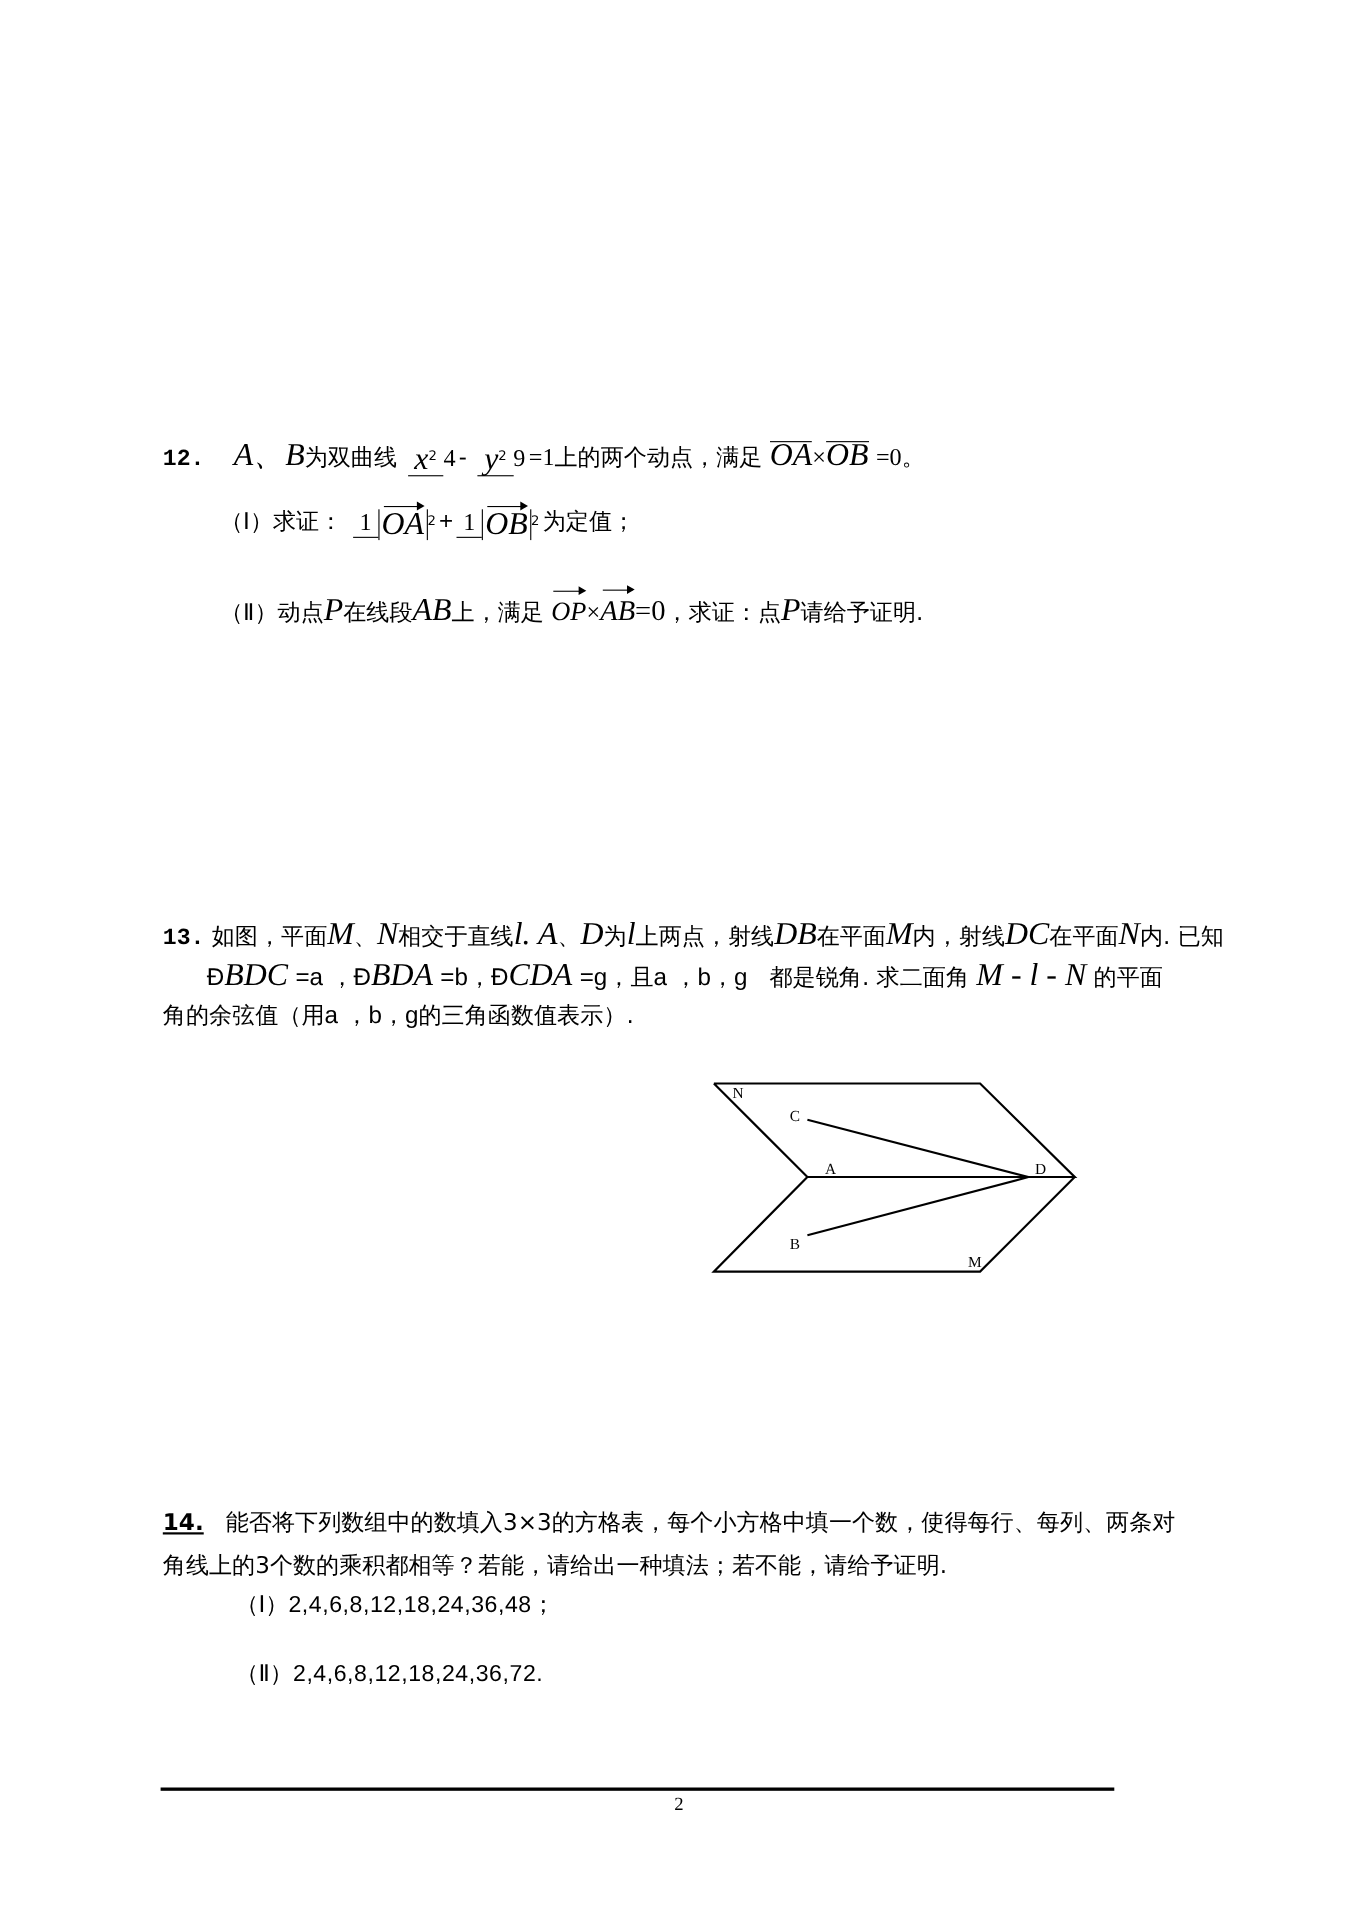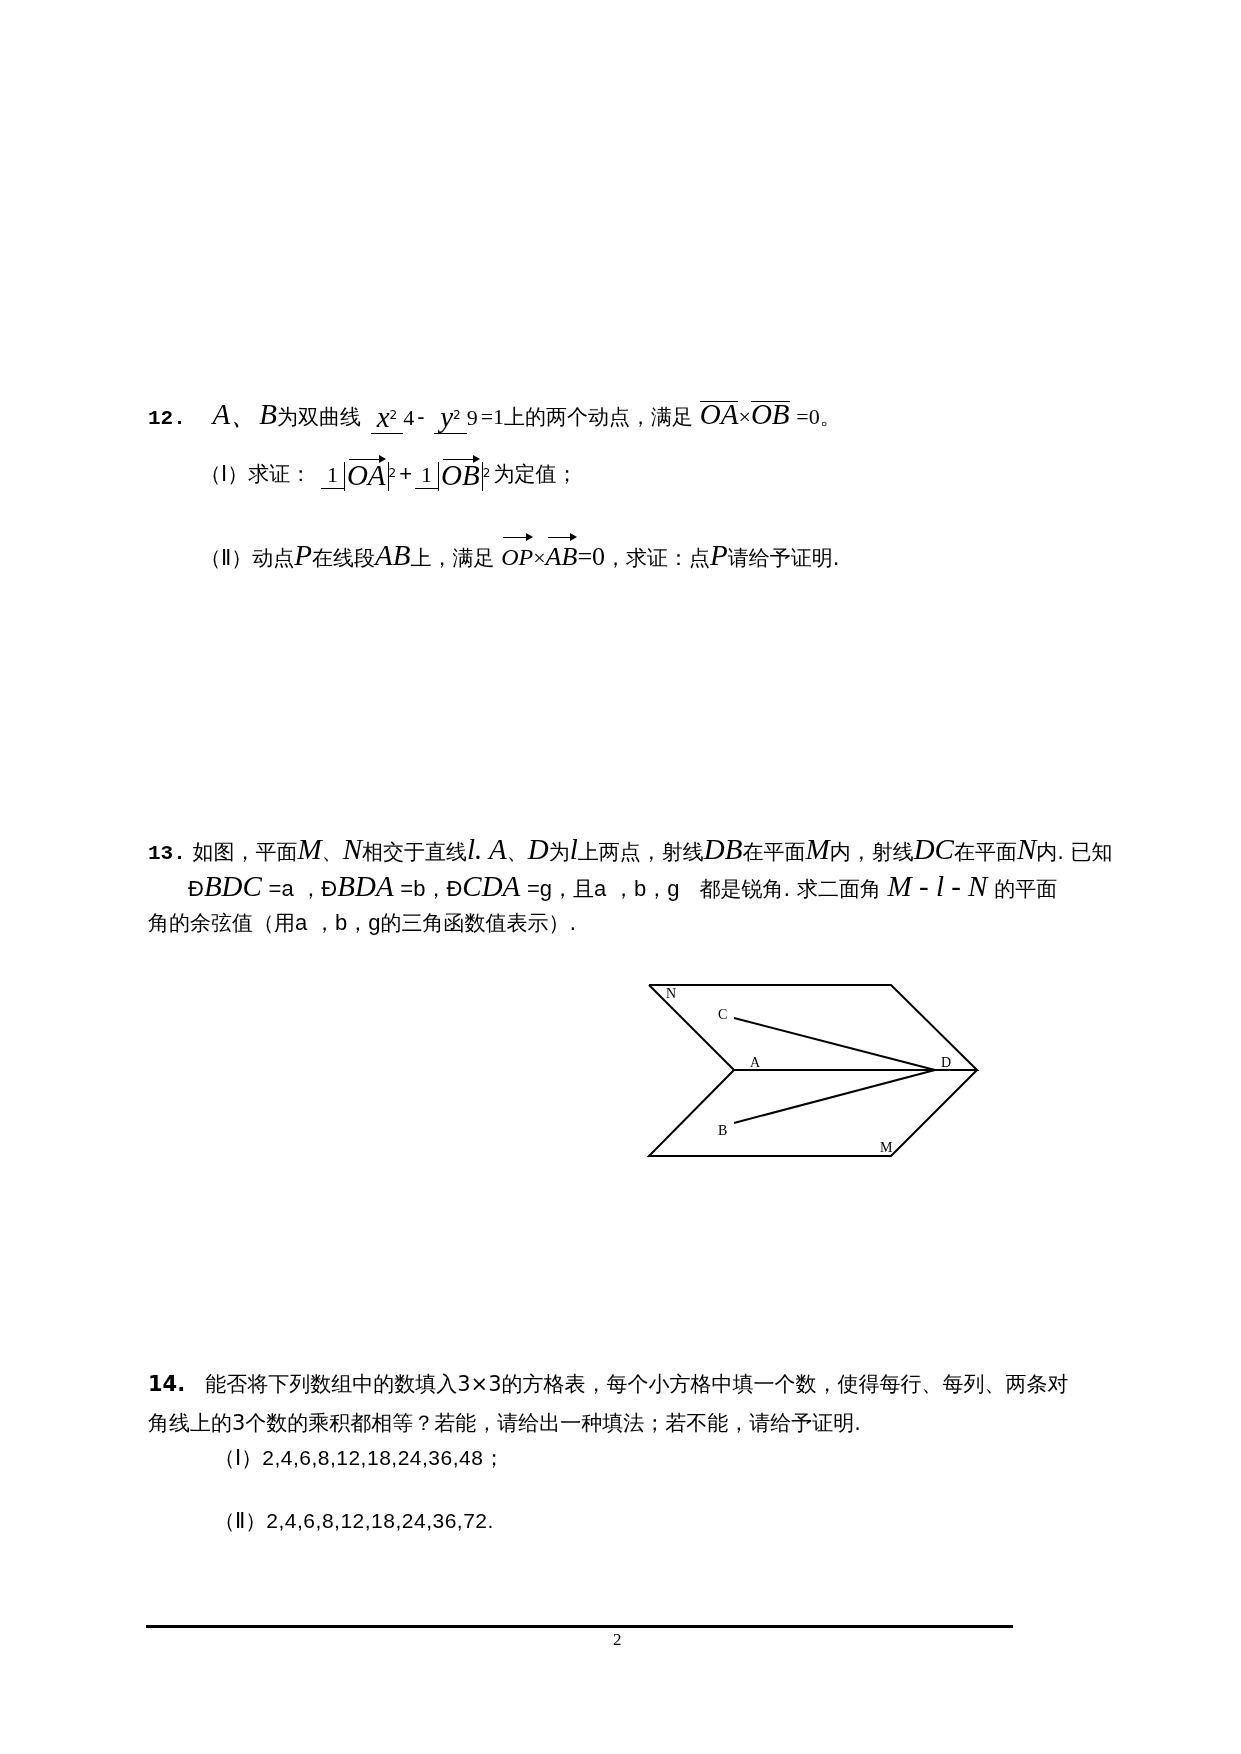--- a/index.html
+++ b/index.html
@@ -84,21 +84,21 @@
   </g>
   <text x="666" y="998">N</text>
   <text x="718" y="1019">C</text>
   <text x="750" y="1067">A</text>
   <text x="941" y="1067">D</text>
   <text x="718" y="1135">B</text>
   <text x="880" y="1152">M</text>
 </svg>
 
 <div class="line" style="left:148px; top:1364px;">
-  <span class="num" style="font-family:'DejaVu Sans', sans-serif;">14.</span>&nbsp;&nbsp;&nbsp;<span>能否将下列数组中的数填入3×3的方格表，每个小方格中填一个数，使得每行、每列、两条对</span>
+  <span class="num" style="font-family:'DejaVu Sans', sans-serif;text-decoration:underline;">14.</span>&nbsp;&nbsp;&nbsp;<span>能否将下列数组中的数填入3×3的方格表，每个小方格中填一个数，使得每行、每列、两条对</span>
 </div>
 <div class="line" style="left:148px; top:1403px;">
   <span>角线上的3个数的乘积都相等？若能，请给出一种填法；若不能，请给予证明.</span>
 </div>
 <div class="line" style="left:214px; top:1438px;">
   <span>（Ⅰ）</span><span class="mono">2,4,6,8,12,18,24,36,48；</span>
 </div>
 <div class="line" style="left:214px; top:1473px;margin-top:28px;">
   <span>（Ⅱ）</span><span class="mono">2,4,6,8,12,18,24,36,72.</span>
 </div>

